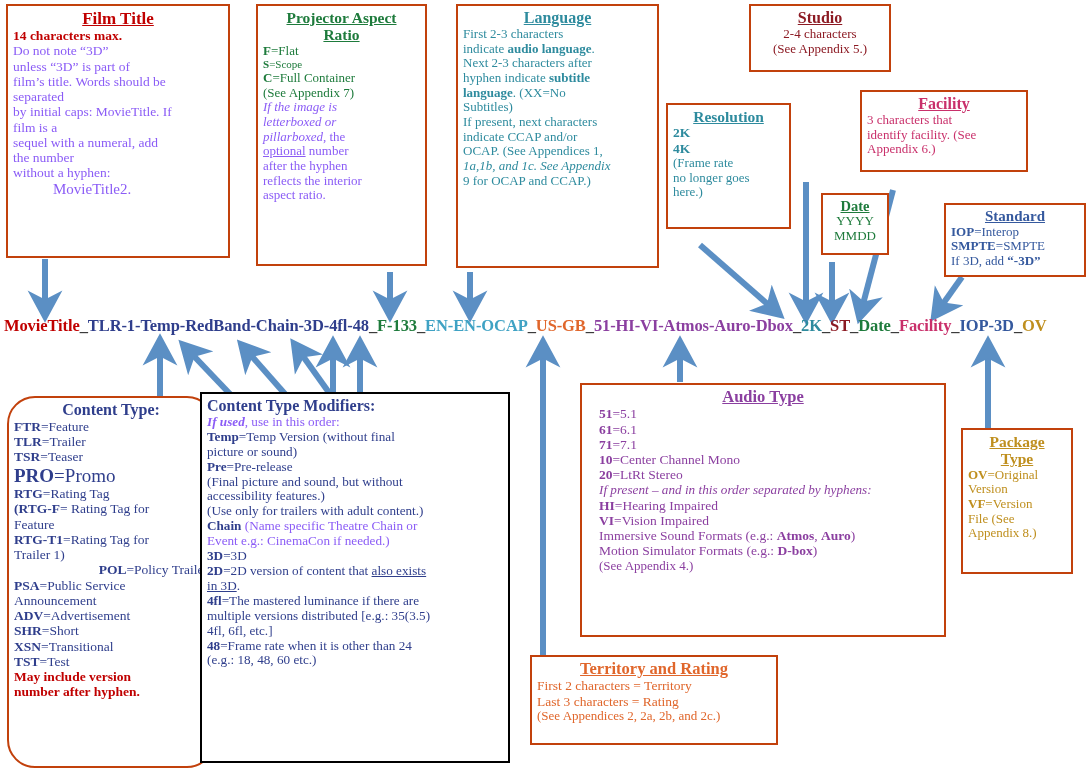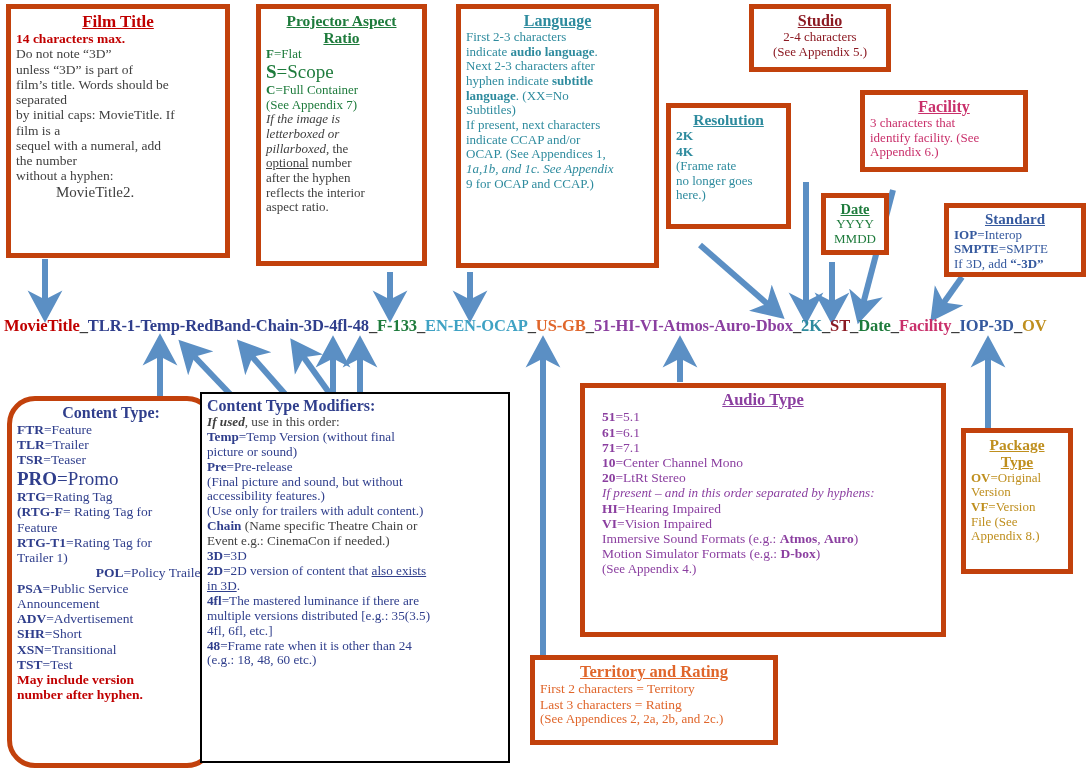--- a/index.html
+++ b/index.html
@@ -3,42 +3,42 @@
 <meta charset="utf-8">
 <style>
   html,body{margin:0;padding:0;background:#ffffff;}
   body{
     width:1090px;height:771px;position:relative;overflow:hidden;
     font-family:"Liberation Serif","DejaVu Serif",serif;
     -webkit-font-smoothing:antialiased;
   }
   .box{
     position:absolute;
-    border:5px solid #c2410c;
+    border:2px solid #c2410c;
     background:#ffffff;
     box-sizing:border-box;
     padding:3px 5px 4px 5px;
     z-index:5;
   }
   .box.thick{border:2px solid #000000;}
   .hd{
     text-align:center;
     font-weight:bold;
     text-decoration:underline;
     display:block;
     line-height:1.12;
   }
   .hd.nounder{text-decoration:none;}
   .ln{display:block;line-height:1.13;}
   b{font-weight:bold;}
   i{font-style:italic;}
   u{text-decoration:underline;}
   
   .c-red{color:#C00000;}
-  .c-red2{color:#404040;}
+  .c-red2{color:#8b5cf6;}
   .c-green{color:#1E7B3C;}
   .c-teal{color:#2E8B9E;}
   .c-maroon{color:#8C1A23;}
   .c-pink{color:#C9306B;}
   .c-blue{color:#35599E;}
   .c-navy{color:#2F3E8C;}
   .c-purple{color:#8B3FA0;}
   .c-orange{color:#E0662B;}
   .c-gold{color:#BF8F1E;}
 
@@ -111,21 +111,21 @@
   <span class="ln c-red2" style="font-size:13.5px;">sequel with a numeral, add</span>
   <span class="ln c-red2" style="font-size:13.5px;">the number</span>
   <span class="ln c-red2" style="font-size:13.5px;">without a hyphen:</span>
   <span class="ln c-red2" style="font-size:15px;margin-left:40px;">MovieTitle2.</span>
 </div>
 
 <div class="box" style="left:256px;top:4px;width:171px;height:262px;">
   <span class="hd c-green" style="font-size:15.5px;">Projector Aspect</span>
   <span class="hd c-green" style="font-size:15.5px;">Ratio</span>
   <span class="ln c-green" style="font-size:13px;"><b>F</b><span>=Flat</span></span>
-  <span class="ln c-green" style="font-size:19px;"><b>S</b><span>=Scope</span></span>
+  <span class="ln c-green" style="font-size:11px;"><b>S</b><span>=Scope</span></span>
   <span class="ln c-green" style="font-size:13px;"><b>C</b><span>=Full Container</span></span>
   <span class="ln c-green" style="font-size:13px;">(See Appendix 7)</span>
   <span class="ln c-red2" style="font-size:13px;font-style:italic;">If the image is</span>
   <span class="ln c-red2" style="font-size:13px;font-style:italic;">letterboxed or</span>
   <span class="ln c-red2" style="font-size:13px;"><i>pillarboxed</i><span>, the</span></span>
   <span class="ln c-red2" style="font-size:13px;"><u>optional</u><span> number</span></span>
   <span class="ln c-red2" style="font-size:13px;">after the hyphen</span>
   <span class="ln c-red2" style="font-size:13px;">reflects the interior</span>
   <span class="ln c-red2" style="font-size:13px;">aspect ratio.</span>
 </div>

